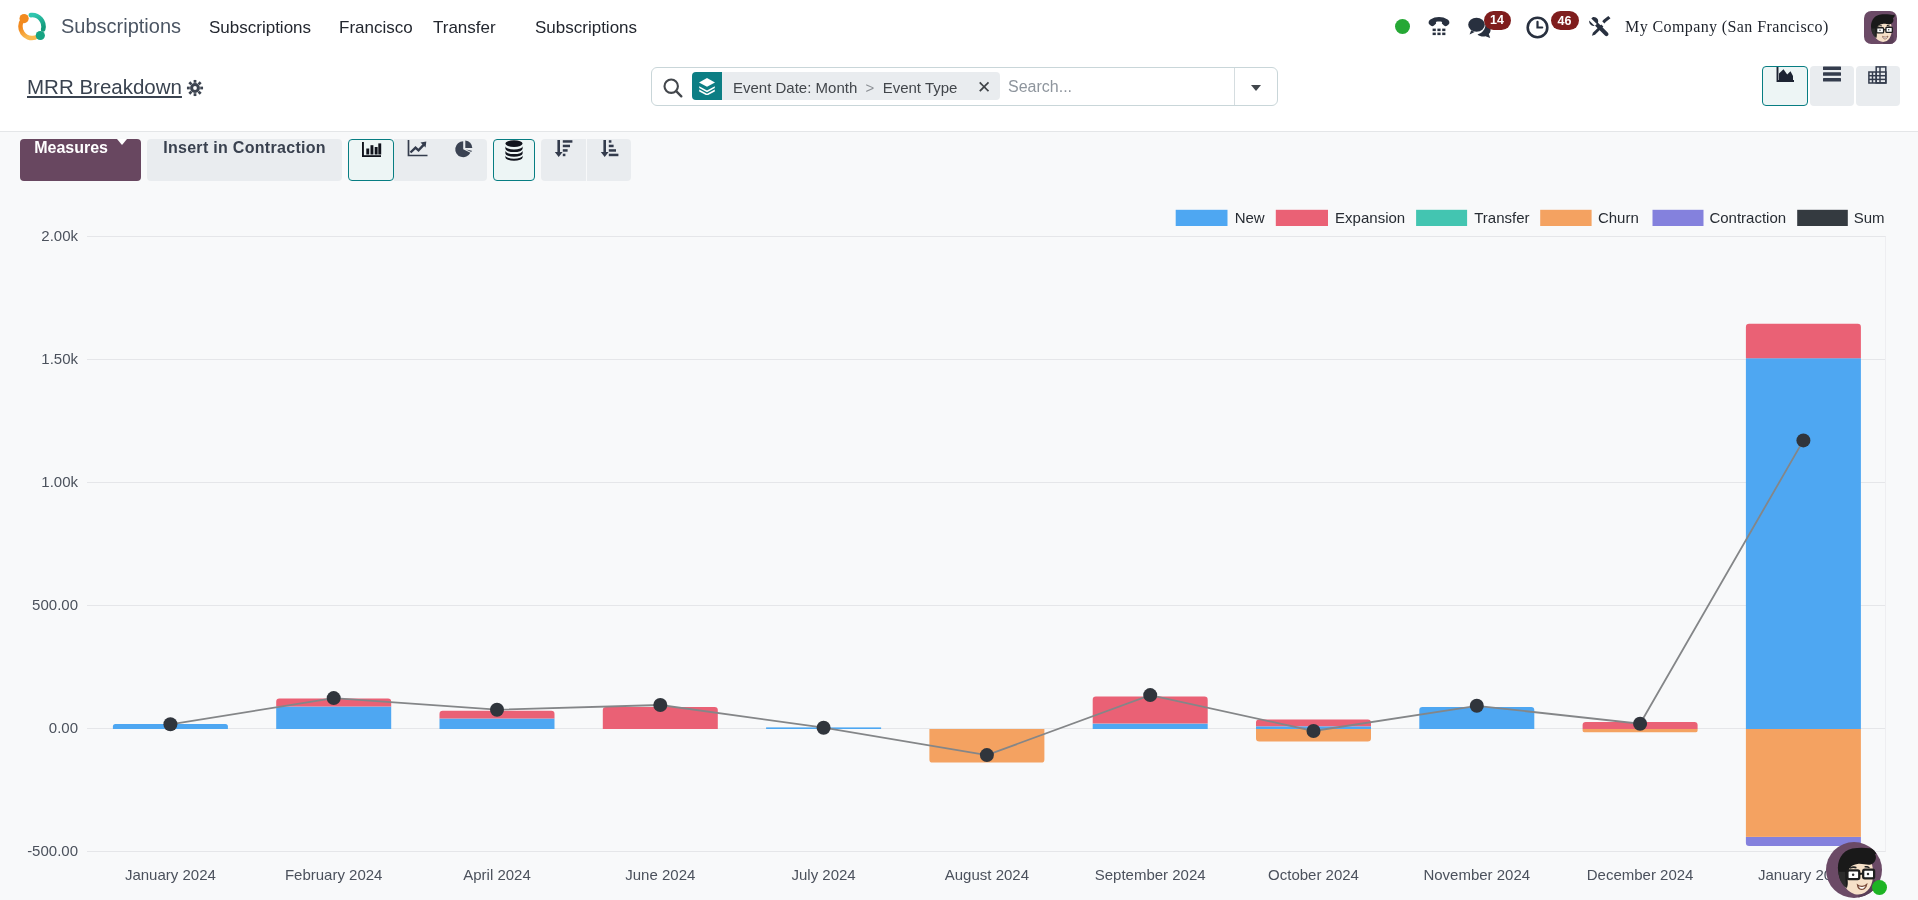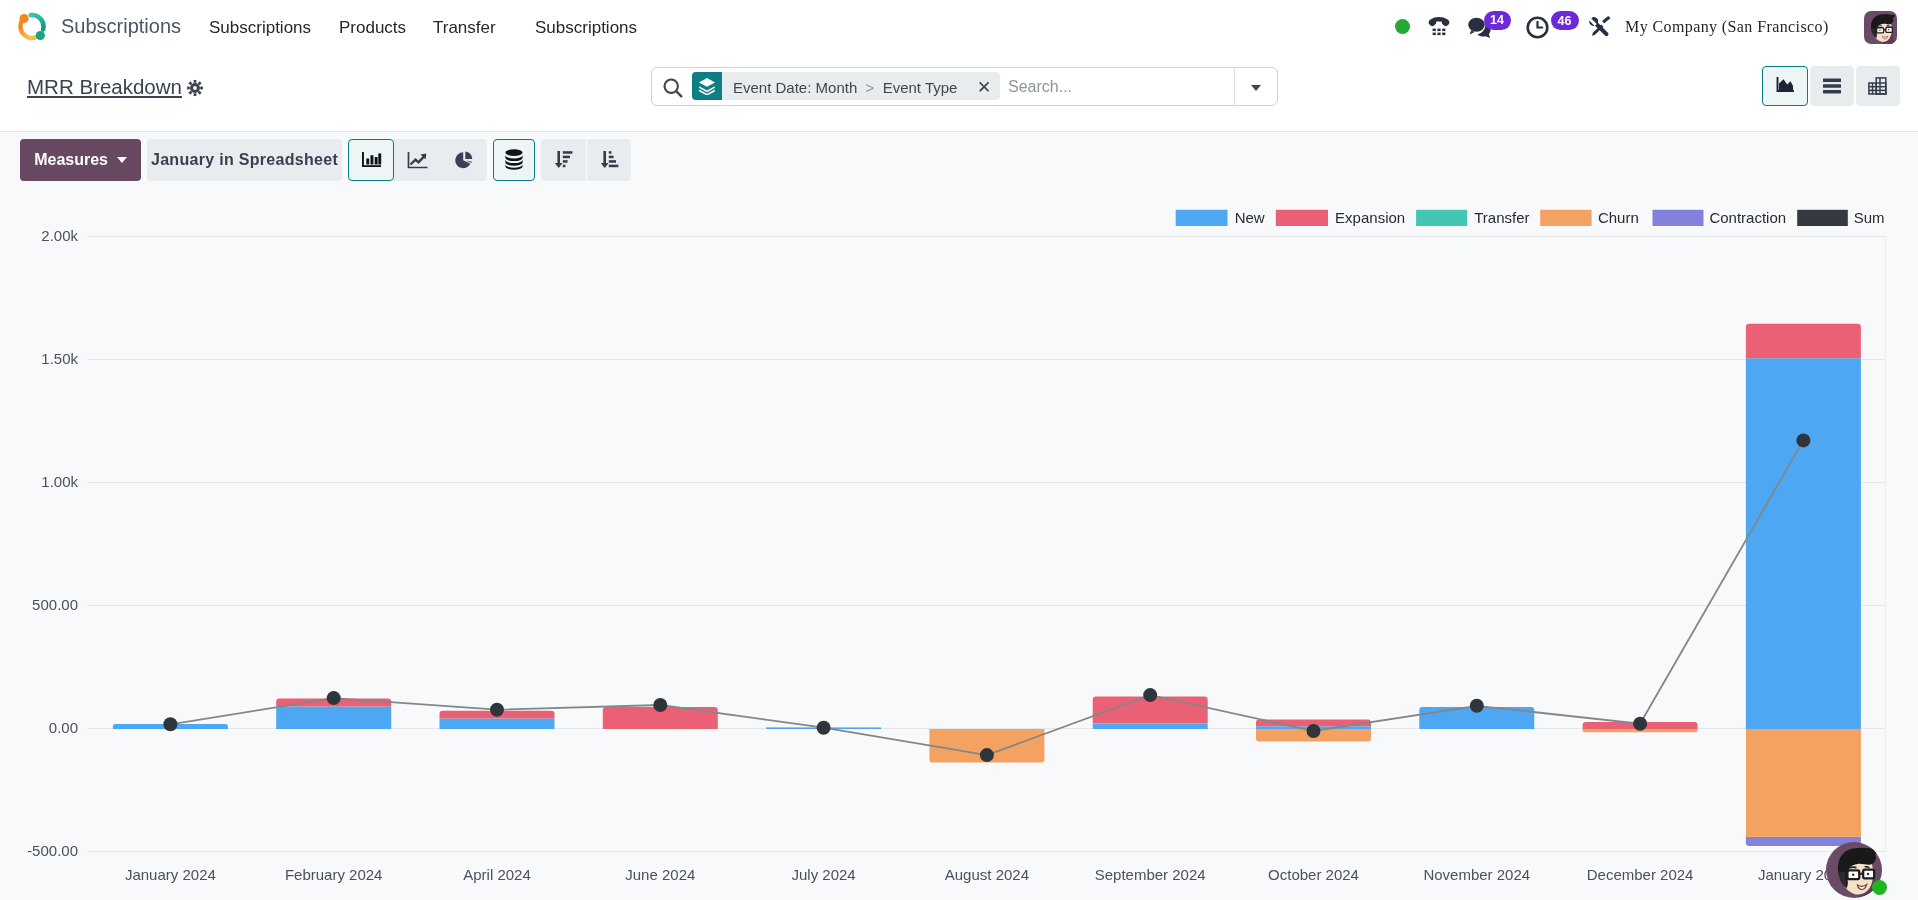--- a/index.html
+++ b/index.html
@@ -1,24 +1,24 @@
 <!DOCTYPE html>
 <html><head><meta charset="utf-8"><title>MRR Breakdown</title>
 <style>
 * { margin:0; padding:0; box-sizing:border-box; }
 html,body { width:1918px; height:900px; overflow:hidden; background:#fff; font-family:"Liberation Sans",sans-serif; }
 .abs { position:absolute; }
 #content { left:0; top:131px; width:1918px; height:769px; background:#f8f9fa; border-top:1px solid #e4e6e8; }
 .navtxt { font-size:17px; color:#23272f; top:18px; }
-.btn { border-radius:4px; display:flex; align-items:center; justify-content:center; }
+.btn { border-radius:4px; display:flex; align-items:flex-start; justify-content:center; }
 .vsbtn { top:66px; height:39.5px; background:#e9ecef; }
 .vsbtn.active { background:#edf5f5; border:1px solid #077d82; }
 .cbtn { top:138.5px; height:42.5px; background:#e9ecef; }
 .cbtn.active { background:#edf5f5; border:1px solid #077d82; }
-.badge { position:absolute; background:#6d28d9; color:#fff; font-size:12.5px; font-weight:bold; border-radius:9.5px; height:19px; display:flex; align-items:center; justify-content:center; }
+.badge { position:absolute; background:#7f1d1d; color:#fff; font-size:12.5px; font-weight:bold; border-radius:9.5px; height:19px; display:flex; align-items:center; justify-content:center; }
 </style></head>
 <body>
 <div class="abs" id="content"></div>
 
 <div class="abs" style="left:16px;top:10px;"><svg width="33" height="34" viewBox="0 0 33 34">
 <defs>
 <linearGradient id="lgo" x1="0" y1="0" x2="0.35" y2="1">
           <stop offset="0.4" stop-color="#F28A1F"></stop>
           <stop offset="1" stop-color="#F9B94F"></stop>
         </linearGradient>
@@ -29,21 +29,21 @@
 </defs>
 <g transform="translate(16,16.5)">
 <path d="M -9.2,-6.9 A 11.5,11.5 0 0 0 3.0,11.1" fill="none" stroke="url(#lgo)" stroke-width="4.6" stroke-linecap="round"></path>
 <circle cx="-7.9" cy="-7.9" r="4.6" fill="#F28A1F"></circle>
 <path d="M -1.2,-11.4 A 11.5,11.5 0 0 1 11.1,3.0" fill="none" stroke="url(#lgt)" stroke-width="4.6" stroke-linecap="round"></path>
 <circle cx="8.3" cy="9.0" r="4.6" fill="#17A483"></circle>
 </g>
     </svg></div>
 <div class="abs" style="left:61px;top:15px;font-size:20px;font-weight:500;color:#4b5563;">Subscriptions</div>
 <div class="abs navtxt" style="left:209px;">Subscriptions</div>
-<div class="abs navtxt" style="left:339px;">Products</div>
+<div class="abs navtxt" style="left:339px;">Francisco</div>
 <div class="abs navtxt" style="left:433px;">Transfer</div>
 <div class="abs navtxt" style="left:535px;">Subscriptions</div>
 
 <div class="abs" style="left:1395px;top:19px;width:15px;height:15px;border-radius:50%;background:#26a835;"></div>
 <div class="abs" style="left:1427px;top:16px;"><svg width="24" height="22" viewBox="0 0 24 22" fill="#28303f">
       <path d="M2.2 8.2 C1 6.8 1.6 4.6 3.4 3.4 C6 1.7 9 0.9 12 0.9 C15 0.9 18 1.7 20.6 3.4 C22.4 4.6 23 6.8 21.8 8.2 L20 9.8 C19.2 10.5 17.9 10.4 17 9.6 L15.4 8.1 C14.8 7.5 14.7 6.6 15.2 5.9 C13.1 5.3 10.9 5.3 8.8 5.9 C9.3 6.6 9.2 7.5 8.6 8.1 L7 9.6 C6.1 10.4 4.8 10.5 4 9.8 Z"></path>
 <g>
         <rect x="5.6" y="12.6" width="3.2" height="2.5"></rect>
         <rect x="10.4" y="12.6" width="3.2" height="2.5"></rect>
         <rect x="15.2" y="12.6" width="3.2" height="2.5"></rect>
@@ -150,21 +150,21 @@
       <rect x="0.9" y="6" width="17" height="11"></rect>
       <line x1="0.9" y1="9.7" x2="17.9" y2="9.7"></line>
       <line x1="0.9" y1="13.4" x2="17.9" y2="13.4"></line>
       <line x1="4.5" y1="6" x2="4.5" y2="17"></line>
       <line x1="8.2" y1="6" x2="8.2" y2="17"></line>
       <line x1="12" y1="0.9" x2="12" y2="17"></line>
     </svg>
   </div>
 
 <div class="abs btn" style="left:19.8px;top:138.5px;width:121.5px;height:42.5px;background:#684760;color:#fff;font-size:16px;font-weight:bold;">Measures&nbsp;&nbsp;<span style="display:inline-block;width:0;height:0;border-left:5.5px solid transparent;border-right:5.5px solid transparent;border-top:6px solid #fff;"></span></div>
-<div class="abs btn cbtn" style="left:147.4px;width:194.3px;color:#39414f;font-size:16px;font-weight:600;letter-spacing:0.3px;">January in Spreadsheet</div>
+<div class="abs btn cbtn" style="left:147.4px;width:194.3px;color:#39414f;font-size:16px;font-weight:600;letter-spacing:0.3px;">Insert in Contraction</div>
 <div class="abs btn cbtn active" style="left:348px;width:46.3px;">
     <svg width="21" height="19" viewBox="0 0 21 19" fill="#10131c">
       <rect x="1" y="2" width="1.9" height="15"></rect>
       <rect x="1" y="15.2" width="19" height="1.8"></rect>
       <rect x="5.3" y="8.5" width="2.9" height="6"></rect>
       <rect x="9.5" y="5.2" width="2.9" height="9.3"></rect>
       <rect x="13.7" y="7" width="2.9" height="7.5"></rect>
       <rect x="17.3" y="3.4" width="2.9" height="11.1"></rect>
     </svg>
   </div>

